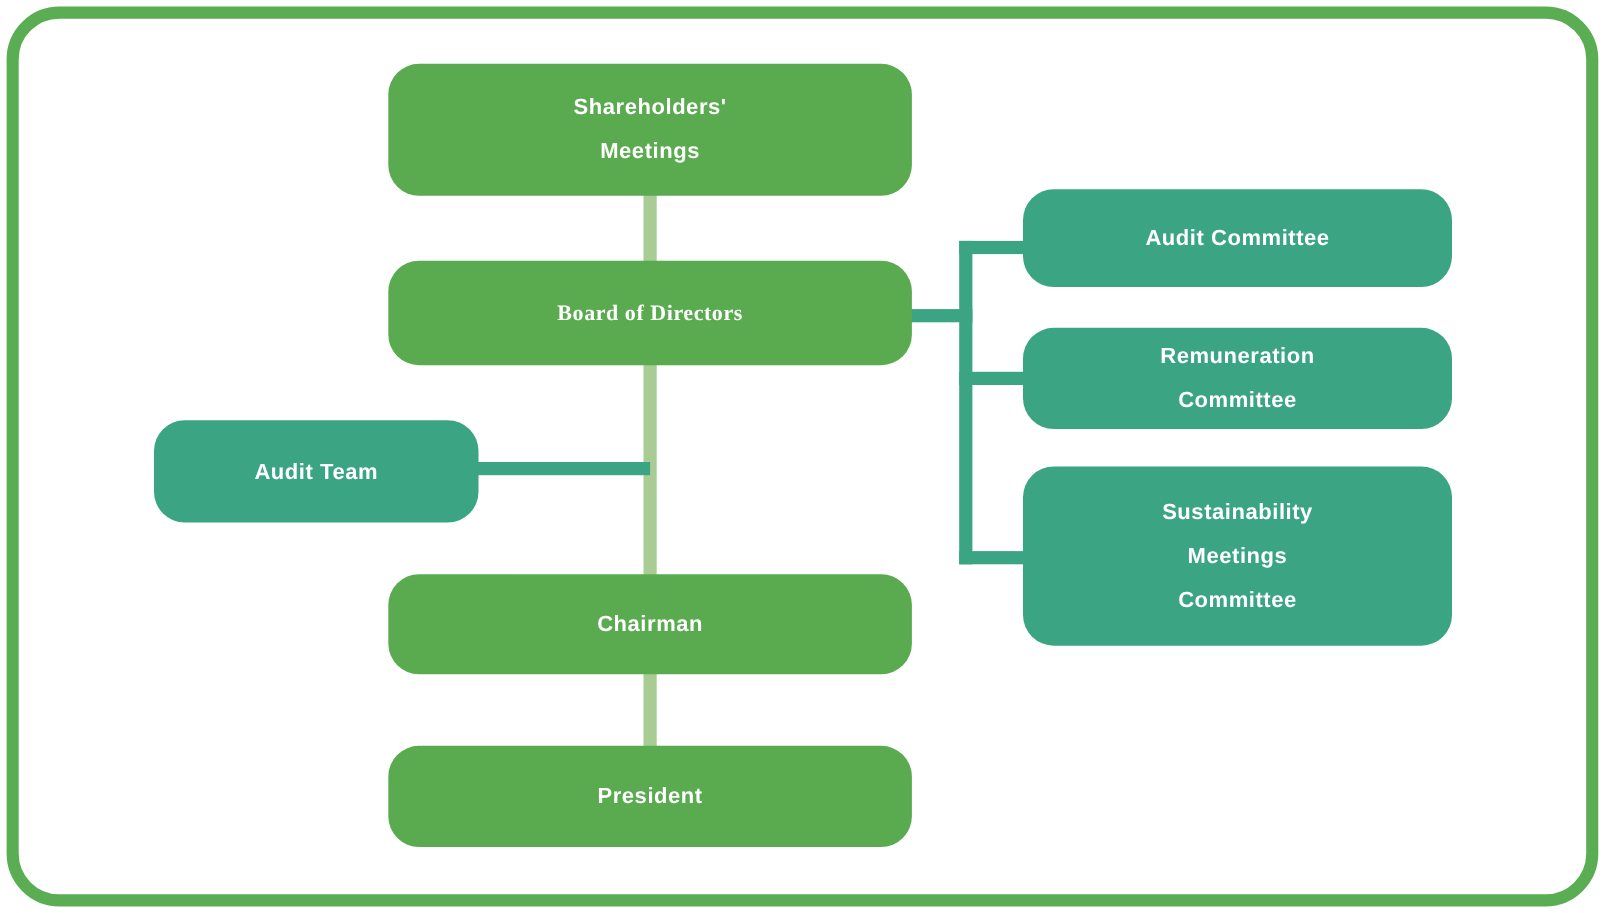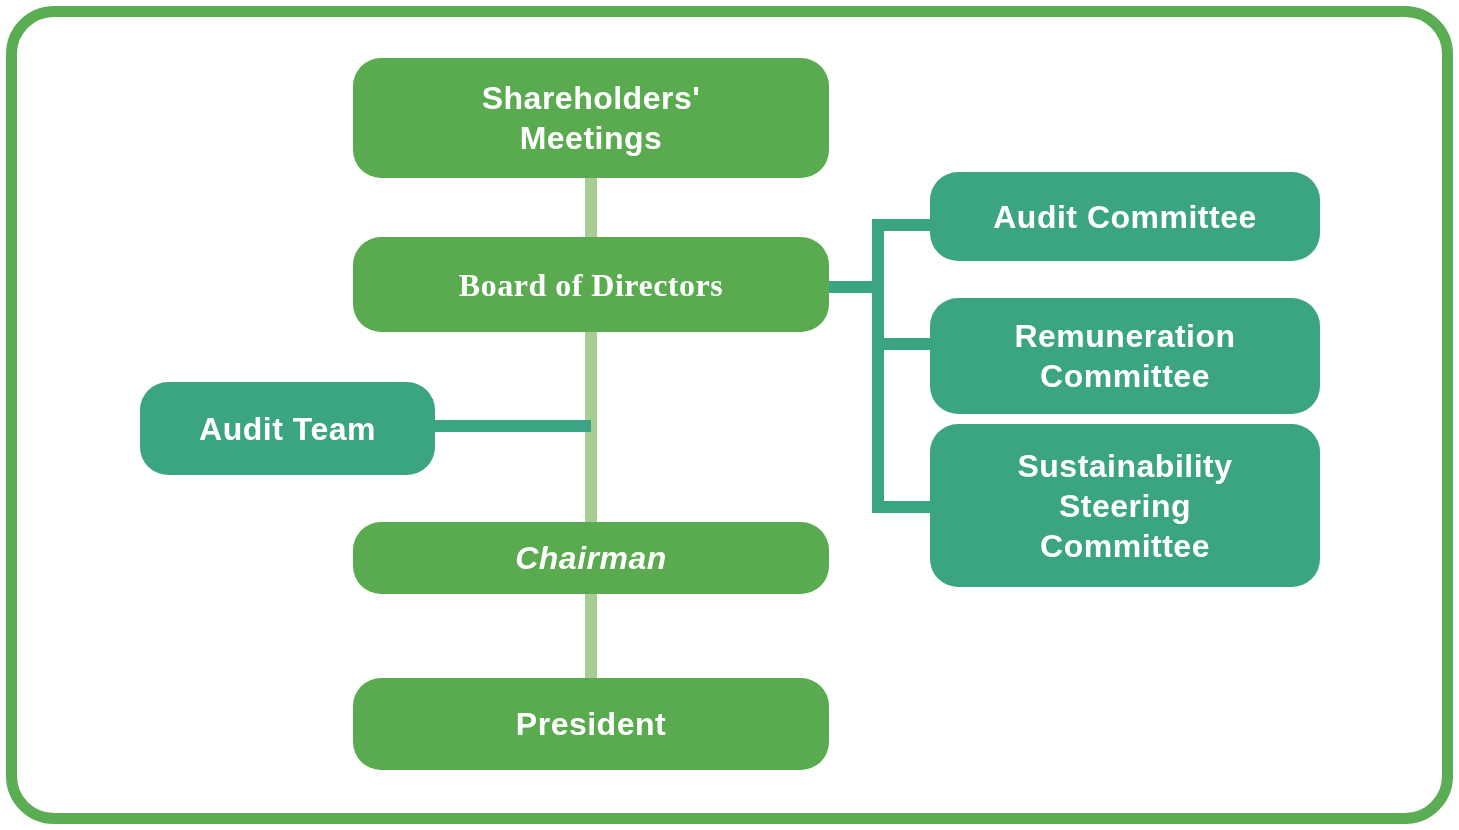--- a/index.html
+++ b/index.html
@@ -34,38 +34,38 @@
   .node {
     position: absolute;
     z-index: 2;
     border-radius: 28px;
     display: flex;
     align-items: center;
     justify-content: center;
     text-align: center;
     color: #ffffff;
     font-weight: bold;
-    font-size: 32px;
+    font-size: 20px;
     line-height: 40px;
     letter-spacing: 0.5px;
   }
   .node-green { background: #5aab50; }
   .node-teal  { background: #3ba583; }
   .node-label { white-space: pre-line; }
 
   
   .n-shareholders { left: 353px; top: 58px;  width: 476px; height: 120px; }
   .n-board        { left: 353px; top: 237px; width: 476px; height: 95px; font-family: Liberation Serif, serif;  }
-  .n-chairman     { left: 353px; top: 522px; width: 476px; height: 72px; font-style: italic;  }
+  .n-chairman     { left: 353px; top: 522px; width: 476px; height: 91px;  }
   .n-president    { left: 353px; top: 678px; width: 476px; height: 92px; text-align: center;  }
   
   .n-audit-team   { left: 140px; top: 382px; width: 295px; height: 93px;  }
   
   .n-audit-com    { left: 930px; top: 172px; width: 390px; height: 89px;  }
-  .n-remuneration { left: 930px; top: 298px; width: 390px; height: 116px;  }
+  .n-remuneration { left: 930px; top: 298px; width: 390px; height: 92px;  }
   .n-sustain      { left: 930px; top: 424px; width: 390px; height: 163px; }
 
   
   .c-main-vertical   { left: 585px; top: 175px; width: 12px;  height: 508px; }
   .c-audit-team      { left: 425px; top: 420px; width: 166px; height: 12px;  }
   .c-board-right     { left: 820px; top: 281px; width: 64px;  height: 12px;  }
   .c-trunk           { left: 872px; top: 219px; width: 12px;  height: 294px; }
   .c-branch-audit    { left: 872px; top: 219px; width: 68px;  height: 12px;  }
   .c-branch-remun    { left: 872px; top: 338px; width: 68px;  height: 12px;  }
   .c-branch-sustain  { left: 872px; top: 501px; width: 68px;  height: 12px;  }
@@ -110,17 +110,17 @@
     <span class="node-label">Audit Committee</span>
   </div>
 
   <div class="node node-teal n-remuneration">
     <span class="node-label">Remuneration
 Committee</span>
   </div>
 
   <div class="node node-teal n-sustain">
     <span class="node-label">Sustainability
-Steering
+Meetings
 Committee</span>
   </div>
 
 </div>
 
 </body></html>

